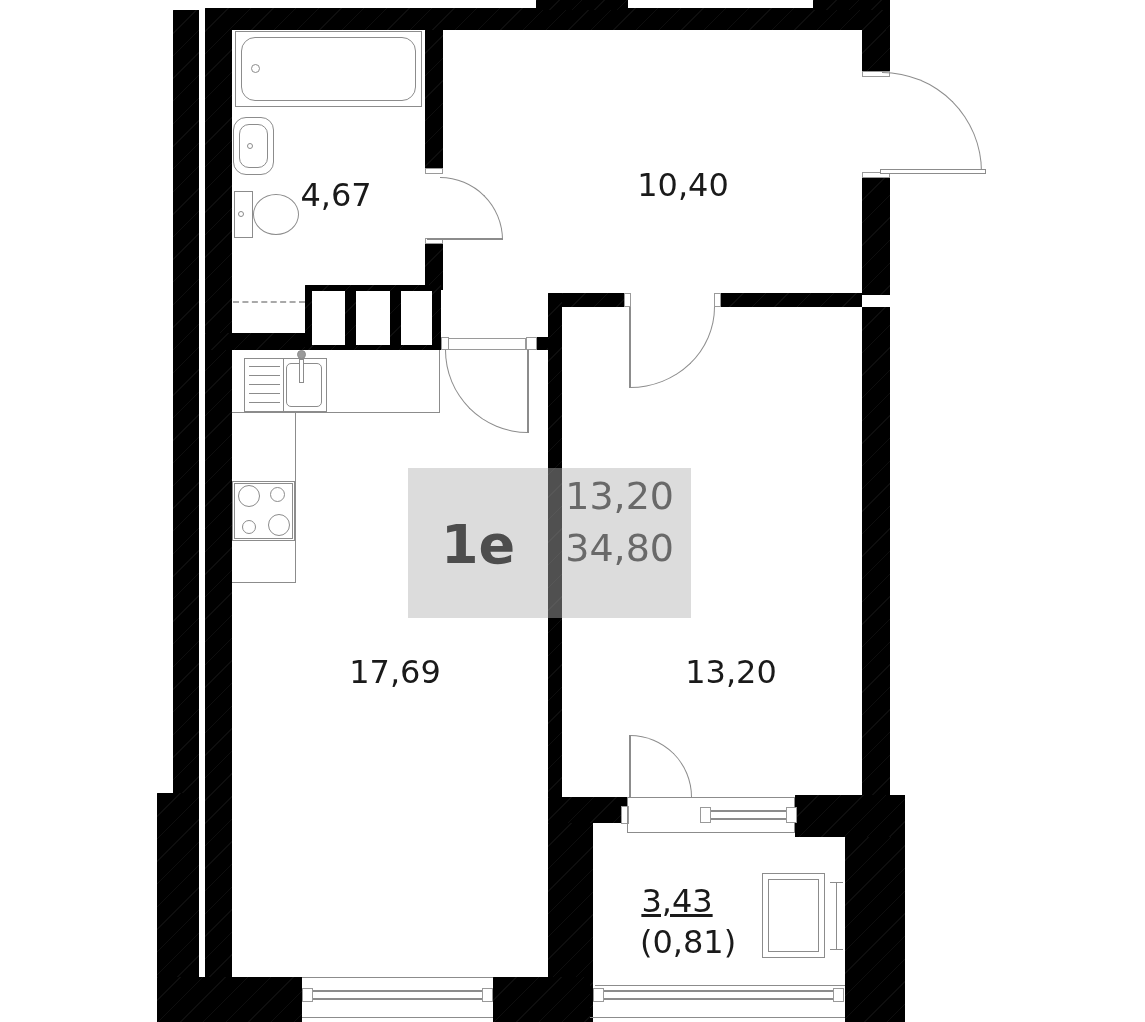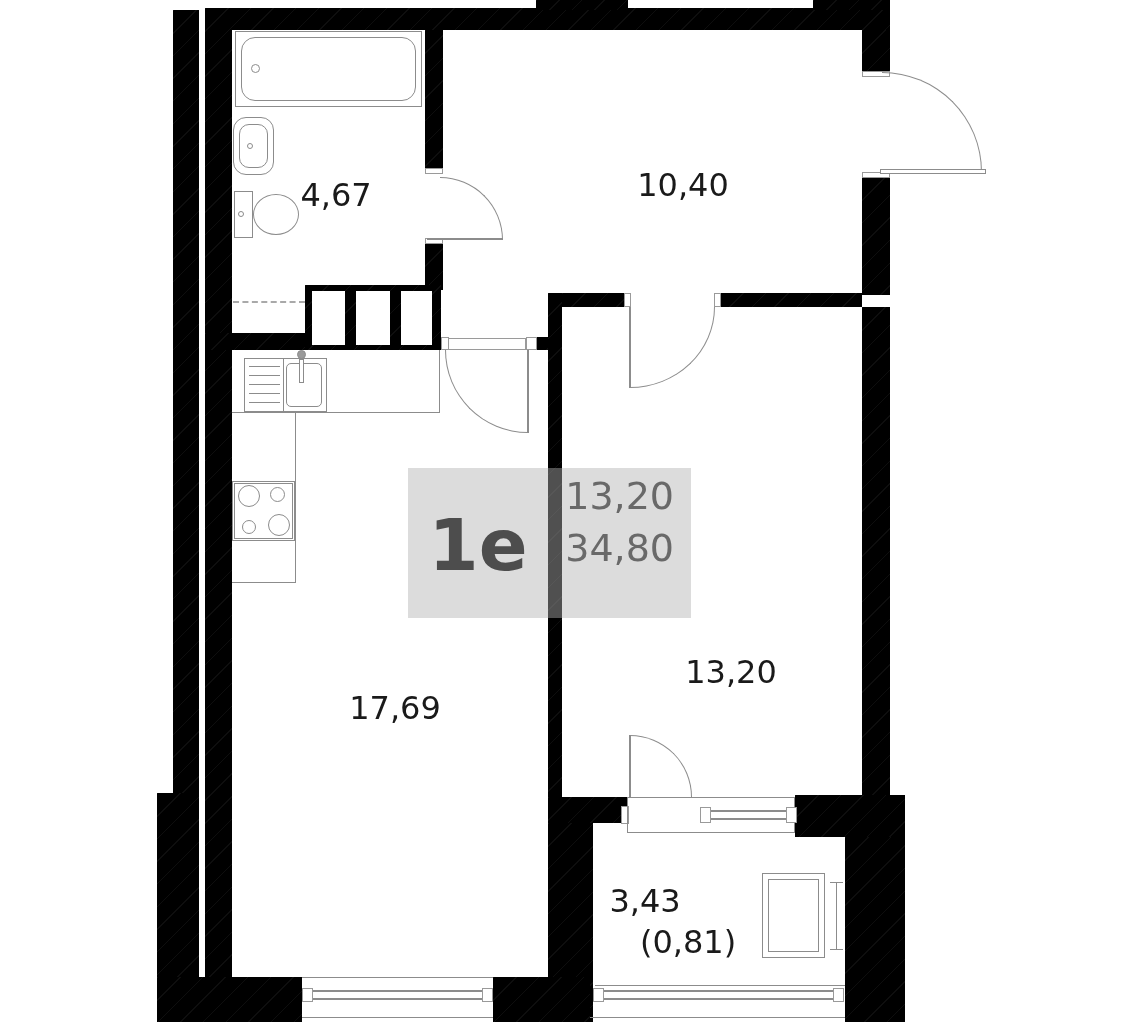--- a/index.html
+++ b/index.html
@@ -16,21 +16,21 @@
   .arc{position:absolute;box-sizing:border-box;background:transparent;}
   .arc.tr{border-top:1.5px solid #8c8c8c;border-right:1.5px solid #8c8c8c;border-top-right-radius:100%;}
   .arc.bl{border-left:1.5px solid #8c8c8c;border-bottom:1.5px solid #8c8c8c;border-bottom-left-radius:100%;}
   .arc.br{border-right:1.5px solid #8c8c8c;border-bottom:1.5px solid #8c8c8c;border-bottom-right-radius:100%;}
   .glazing{position:absolute;border-top:2px solid #8c8c8c;border-bottom:2px solid #8c8c8c;
            background:#fff;box-sizing:border-box;}
   .dash{position:absolute;border-top:2px dashed #a9a9a9;}
   .room-label{position:absolute;font-size:32px;color:#1a1a1a;text-align:center;letter-spacing:0px;}
   .card-bg{position:absolute;left:408px;top:468px;width:283px;height:150px;background:rgba(178,178,178,0.45);}
   .card-unit{position:absolute;left:408px;top:501px;width:140px;height:88px;line-height:88px;
-             text-align:center;font-size:72px;font-weight:700;color:#4d4d4d;}
+             text-align:center;font-size:54px;font-weight:700;color:#4d4d4d;}
   .card-nums{position:absolute;left:548px;top:470px;width:126px;text-align:right;
              font-size:38px;line-height:52px;color:#696969;}
 </style>
 </head>
 <body>
 
 <div id="plan">
 
   <div class="wall" style="left:173px;top:10px;width:26px;height:1012px;"></div>
   <div class="wall" style="left:157px;top:793px;width:42px;height:229px;"></div>
@@ -142,18 +142,18 @@
 
   <div class="card-bg"></div>
   <div class="card-unit">1e</div>
   <div class="card-nums">
     <div>13,20</div>
     <div>34,80</div>
   </div>
 
   <div class="room-label" style="left:270px;top:176px;width:132px;">4,67</div>
   <div class="room-label" style="left:608px;top:166px;width:150px;">10,40</div>
-  <div class="room-label" style="left:320px;top:653px;width:150px;margin-top:36px;">17,69</div>
+  <div class="room-label" style="left:320px;top:653px;width:150px;">17,69</div>
   <div class="room-label" style="left:656px;top:653px;width:150px;">13,20</div>
-  <div class="room-label" style="left:580px;top:882px;width:130px;">3,43</div>
+  <div class="room-label" style="left:612px;top:882px;width:130px;text-decoration:underline;">3,43</div>
   <div class="room-label" style="left:608px;top:923px;width:160px;">(0,81)</div>
 
 </div>
 
 </body></html>

